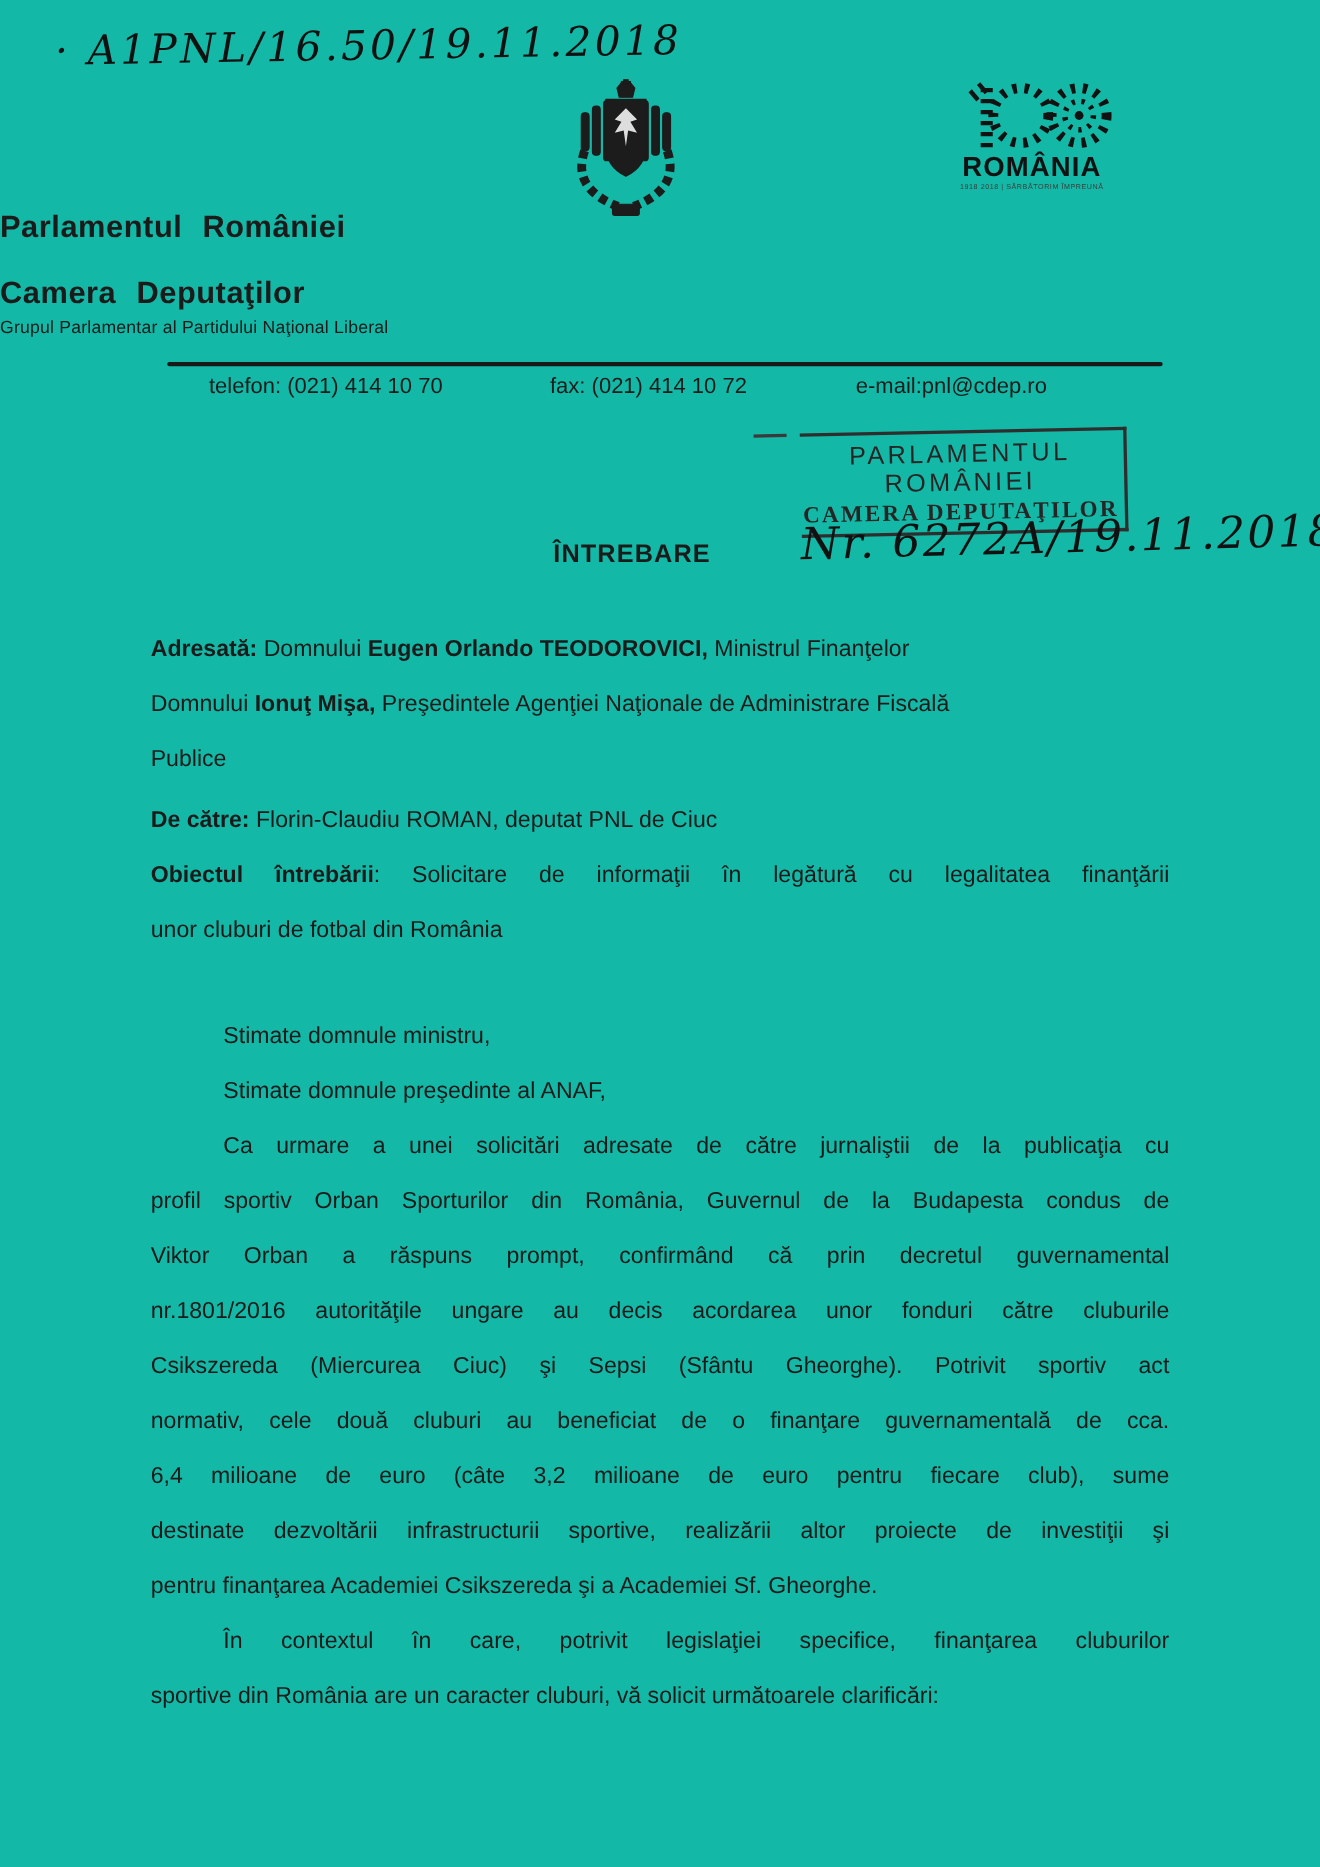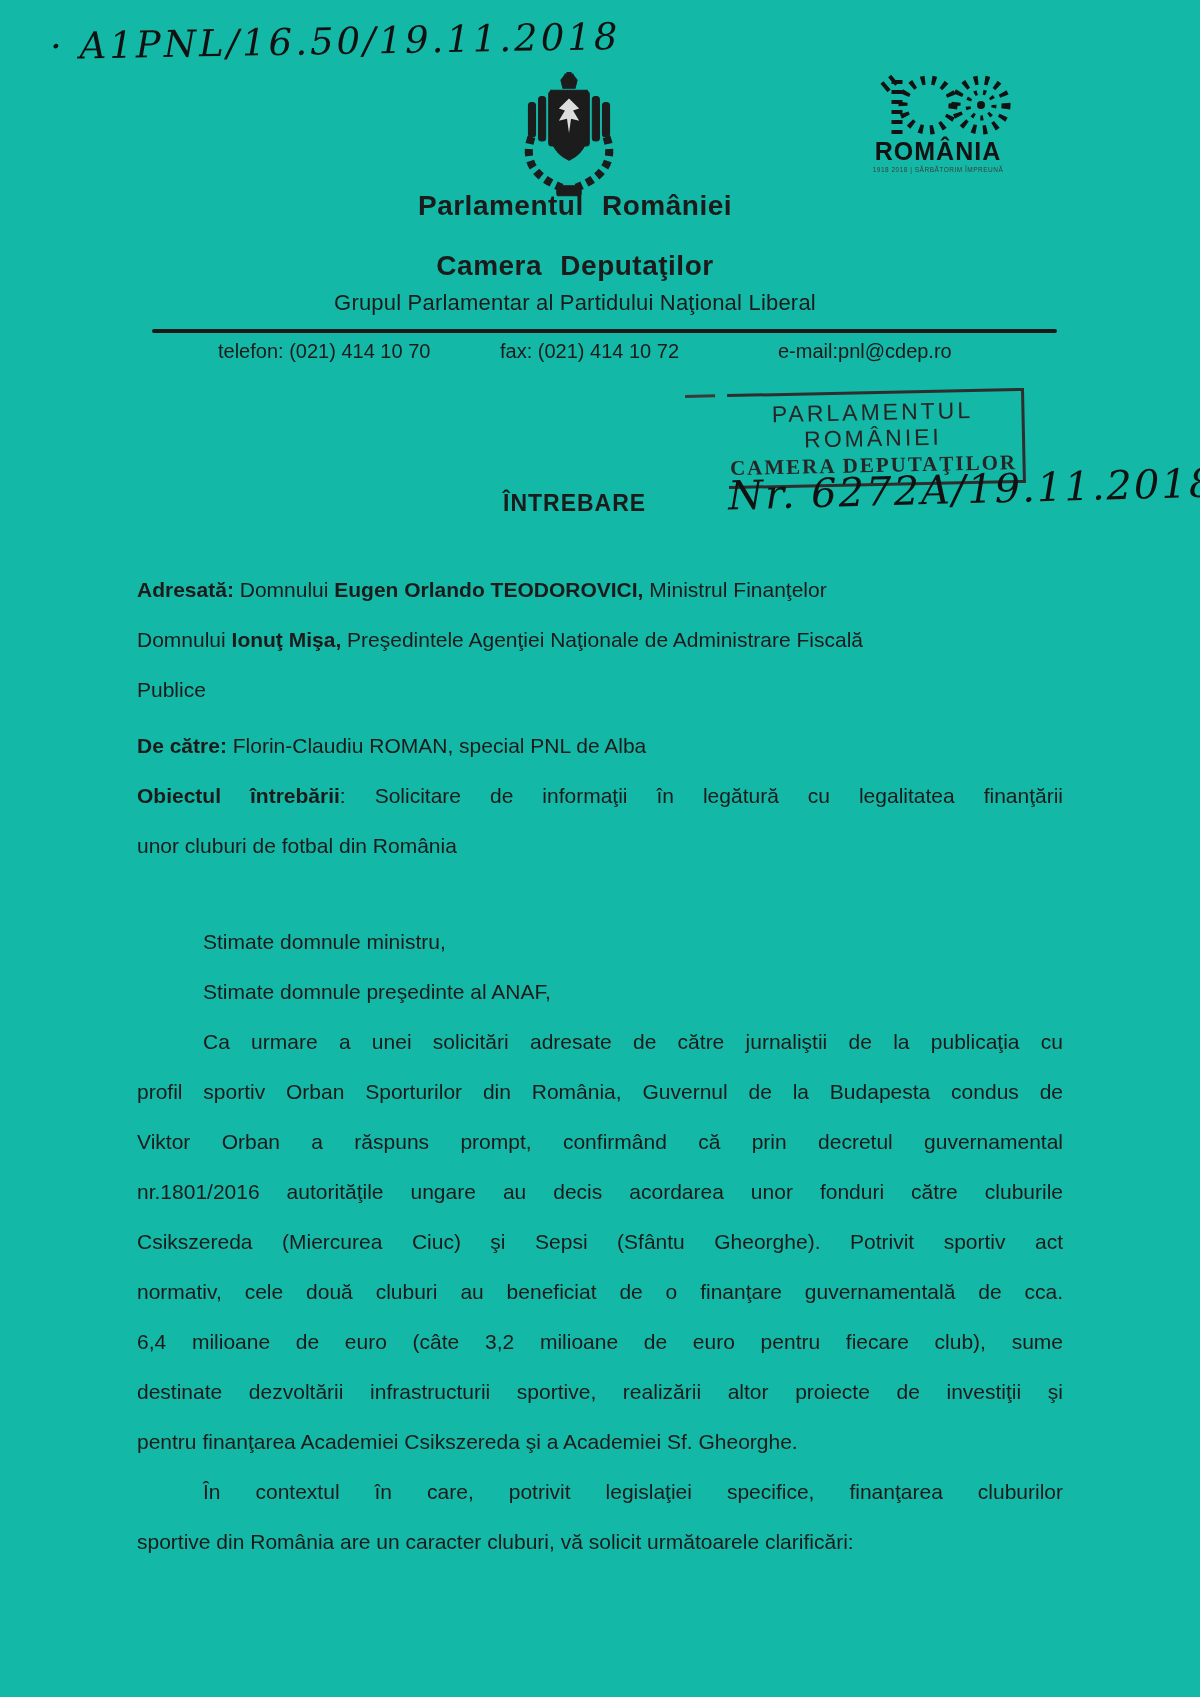--- a/index.html
+++ b/index.html
@@ -18,27 +18,27 @@
     transform:rotate(-1deg);
   }
   .hw-regnr{
     position:absolute;left:728px;top:466px;font-size:40px;letter-spacing:2px;
     transform:rotate(-1.5deg);
   }
   
   .coat{position:absolute;left:498px;top:72px;width:142px;height:132px;}
   .centennial{position:absolute;left:862px;top:60px;width:152px;height:116px;}
   
-  .center-band{position:absolute;left:0;width:1150px;text-align:center;}
+  .center-band{position:absolute;left:0;width:1150px;}
   .h-parliament{top:190px;font-size:28px;font-weight:700;word-spacing:10px;letter-spacing:.5px;}
   .h-chamber{top:250px;font-size:28px;font-weight:700;word-spacing:10px;letter-spacing:.5px;}
-  .h-group{top:290px;font-size:22px;font-weight:400;letter-spacing:.2px;}
+  .h-group{top:290px;font-size:16px;font-weight:400;letter-spacing:.2px;}
   .rule{position:absolute;left:152px;top:329px;width:905px;height:4px;background:#191919;border-radius:2px;}
   .contact{position:absolute;top:340px;font-size:20px;white-space:nowrap;}
-  .c-tel{left:190px;margin-left:28px;} .c-fax{left:500px;} .c-mail{left:778px;}
+  .c-tel{left:190px;} .c-fax{left:500px;} .c-mail{left:778px;}
   
   .stamp{
     position:absolute;left:728px;top:391px;width:290px;
     border:3px solid #2e2e2e;border-left:none;
     transform:rotate(-1.2deg);
     padding:5px 4px 4px 0;text-align:center;color:#262626;
   }
   .stamp::before{
     content:"";position:absolute;left:-42px;top:-3px;width:30px;height:3px;background:#3a3a3a;
   }
@@ -118,21 +118,21 @@
   <div class="handwriting hw-regnr">Nr. 6272A/19.11.2018</div>
 
   <div class="content">
 
     <div class="line"><span class="b">Adresată:</span><span> Domnului </span><span class="b">Eugen Orlando TEODOROVICI,</span><span> Ministrul Finanţelor</span></div>
 
     <div class="line"><span>Domnului </span><span class="b">Ionuţ Mişa,</span><span> Preşedintele Agenţiei Naţionale de Administrare Fiscală</span></div>
 
     <div class="line">Publice</div>
 
-    <div class="line gap-small"><span class="b">De către:</span><span> Florin-Claudiu ROMAN, special PNL de Alba</span></div>
+    <div class="line gap-small"><span class="b">De către:</span><span> Florin-Claudiu ROMAN, deputat PNL de Ciuc</span></div>
 
     <div class="jline"><span class="b">Obiectul întrebării</span><span>: Solicitare de informaţii în legătură cu legalitatea finanţării</span></div>
 
     <div class="line">unor cluburi de fotbal din România</div>
 
     <div class="line indent gap-salut">Stimate domnule ministru,</div>
     <div class="line indent">Stimate domnule preşedinte al ANAF,</div>
 
     <div class="jline indent">Ca urmare a unei solicitări adresate de către jurnaliştii de la publicaţia cu</div>
     <div class="jline">profil sportiv Orban Sporturilor din România, Guvernul de la Budapesta condus de</div>

